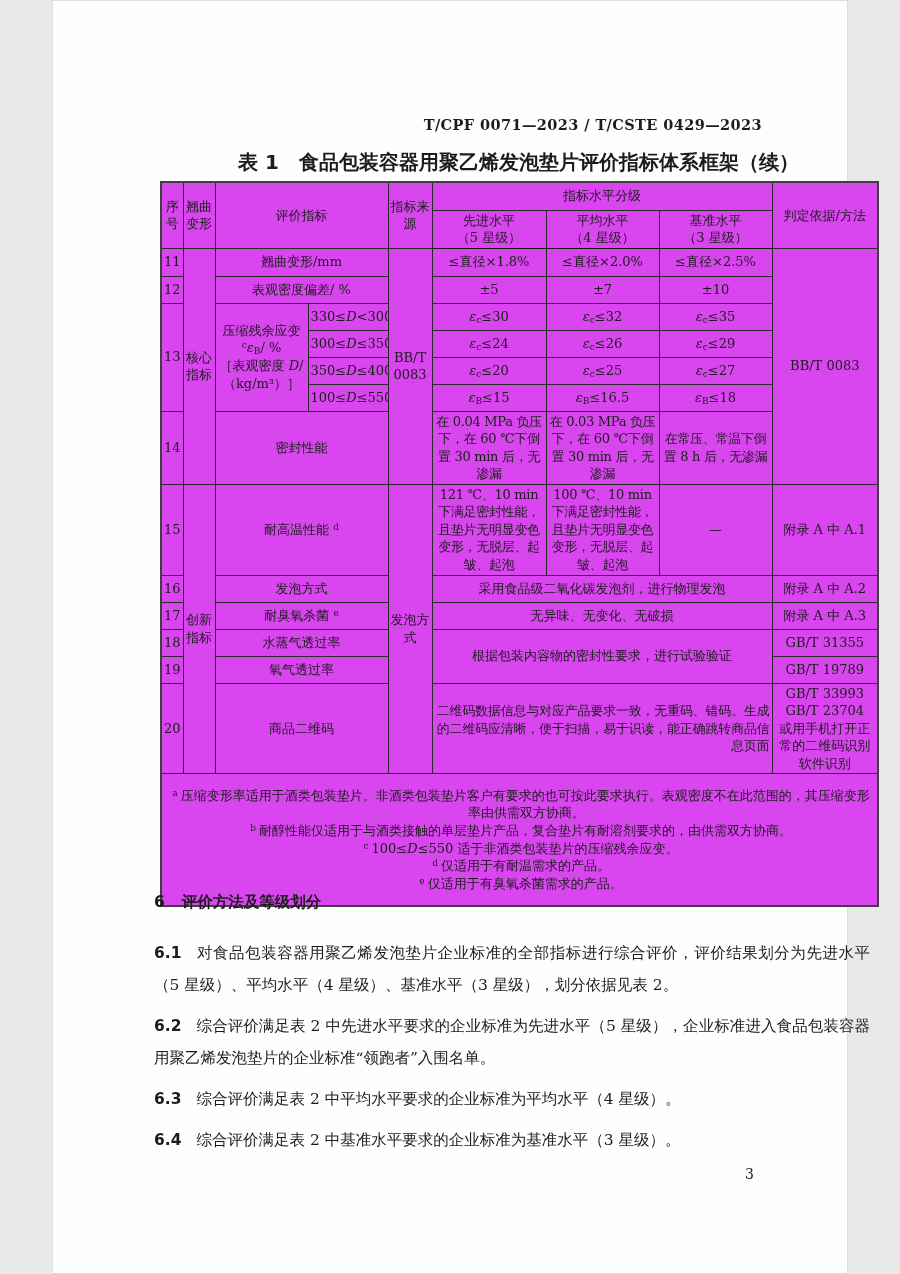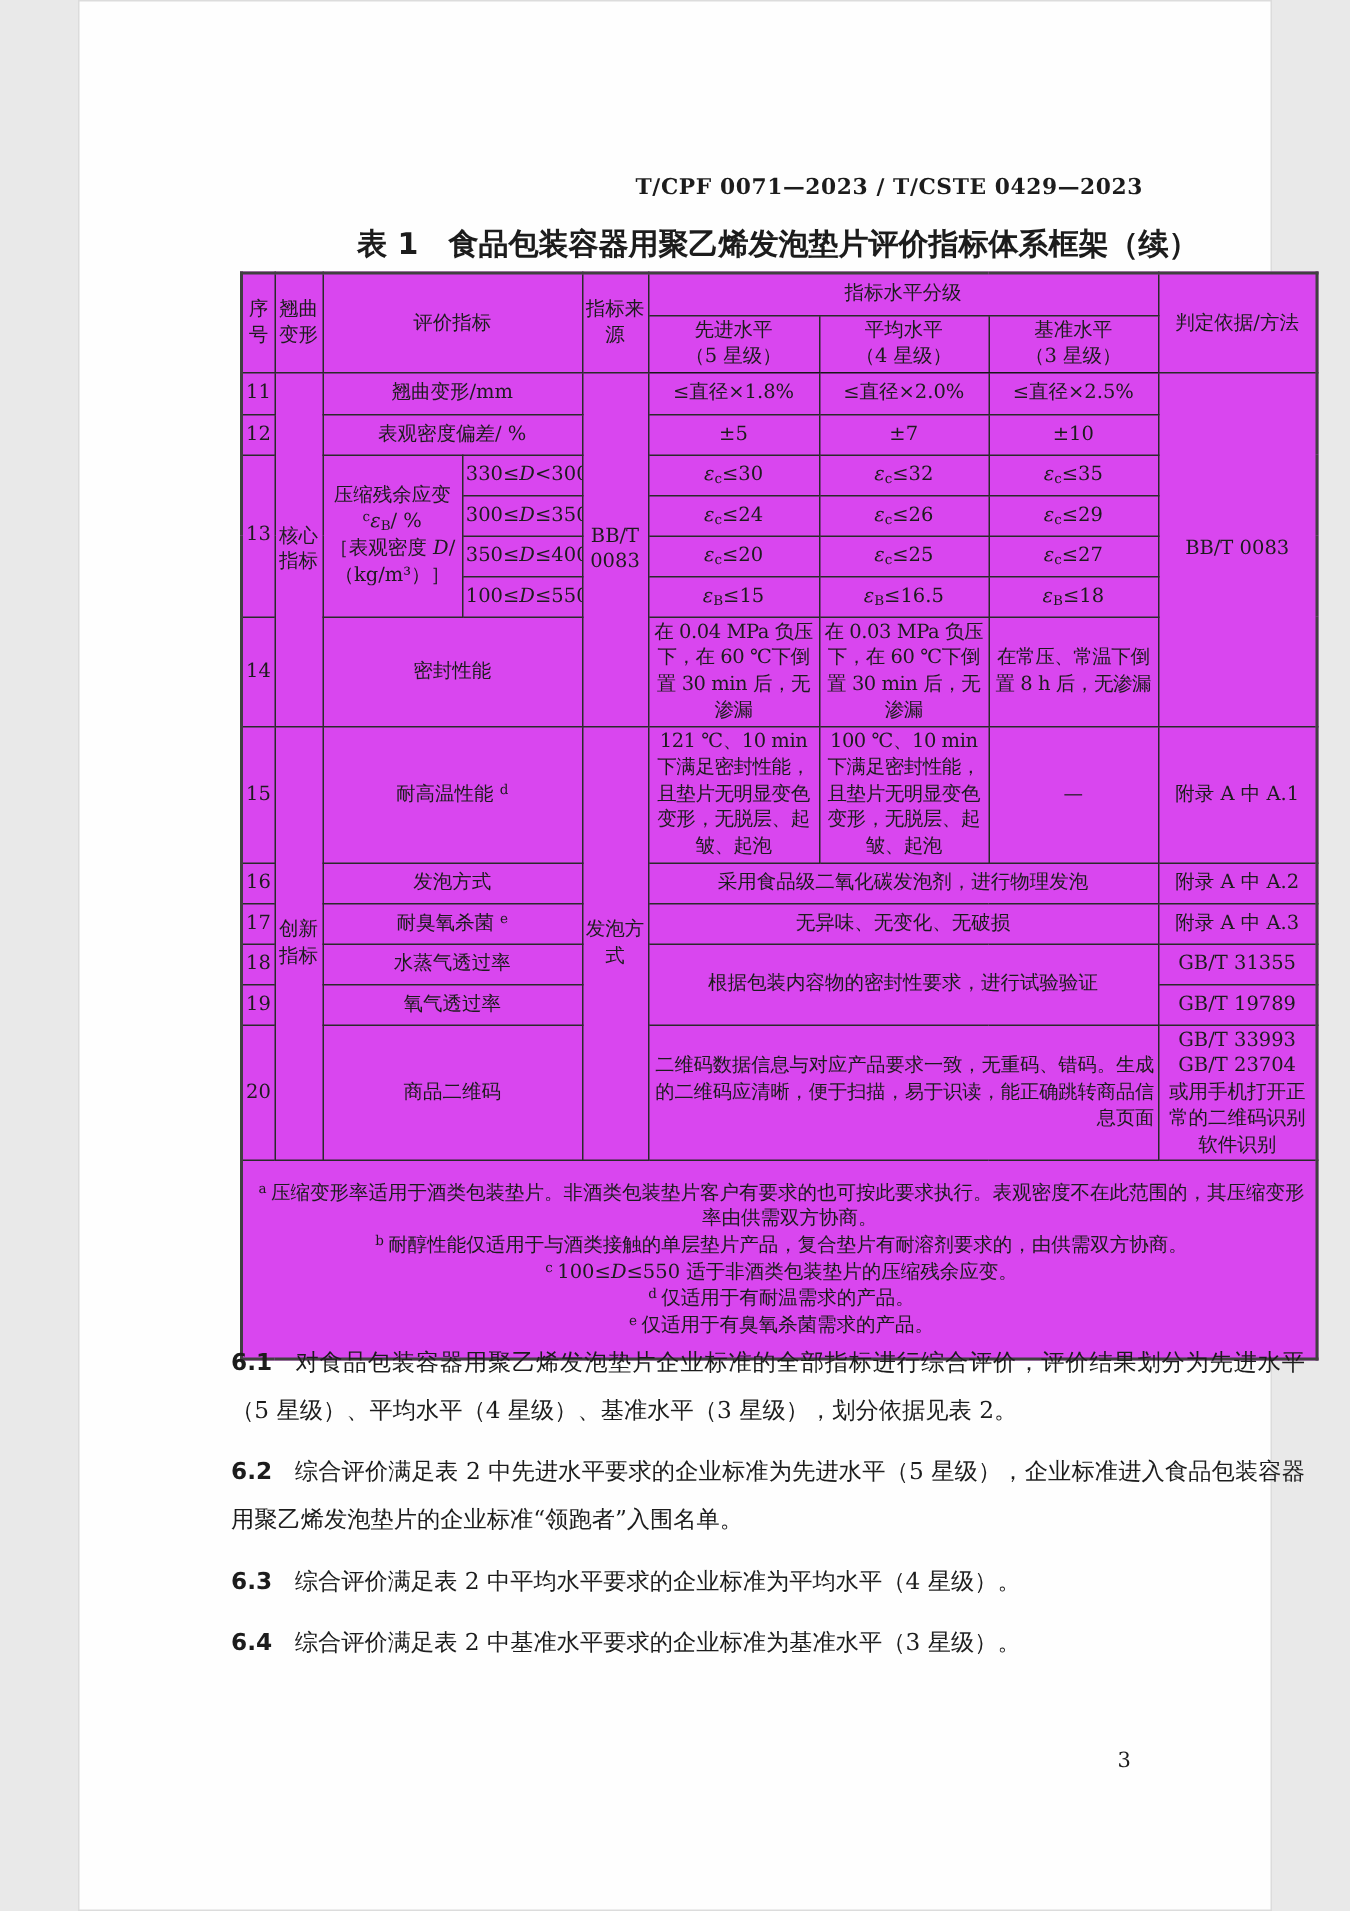--- a/index.html
+++ b/index.html
@@ -203,20 +203,23 @@
           <div class="fn"><sup>b</sup><span><span>耐醇性能仅适用于与酒类接触的单层垫片产品，复合垫片有耐溶剂要求的，由供需双方协商。</span></span></div>
           <div class="fn"><sup>c</sup><span><span>100≤</span><i>D</i><span>≤550 适于非酒类包装垫片的压缩残余应变。</span></span></div>
           <div class="fn"><sup>d</sup><span><span>仅适用于有耐温需求的产品。</span></span></div>
           <div class="fn"><sup>e</sup><span><span>仅适用于有臭氧杀菌需求的产品。</span></span></div>
         </td>
       </tr>
     </tbody>
   </table>
 
   <div class="sec6">
+    <div class="h">
+      <span class="no">6</span><span>评价方法及等级划分</span>
+    </div>
     <p><span class="cl-no">6.1</span><span>对食品包装容器用聚乙烯发泡垫片企业标准的全部指标进行综合评价，评价结果划分为先进水平（5 星级）、平均水平（4 星级）、基准水平（3 星级），划分依据见表 2。</span></p>
     <p><span class="cl-no">6.2</span><span>综合评价满足表 2 中先进水平要求的企业标准为先进水平（5 星级），企业标准进入食品包装容器用聚乙烯发泡垫片的企业标准“领跑者”入围名单。</span></p>
     <p><span class="cl-no">6.3</span><span>综合评价满足表 2 中平均水平要求的企业标准为平均水平（4 星级）。</span></p>
     <p><span class="cl-no">6.4</span><span>综合评价满足表 2 中基准水平要求的企业标准为基准水平（3 星级）。</span></p>
   </div>
 
   <div class="pageno">3</div>
 
 </div>
 

